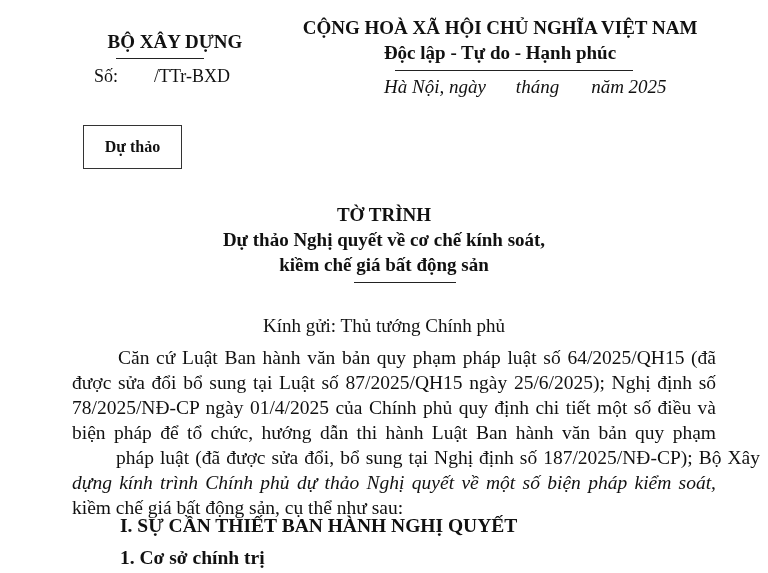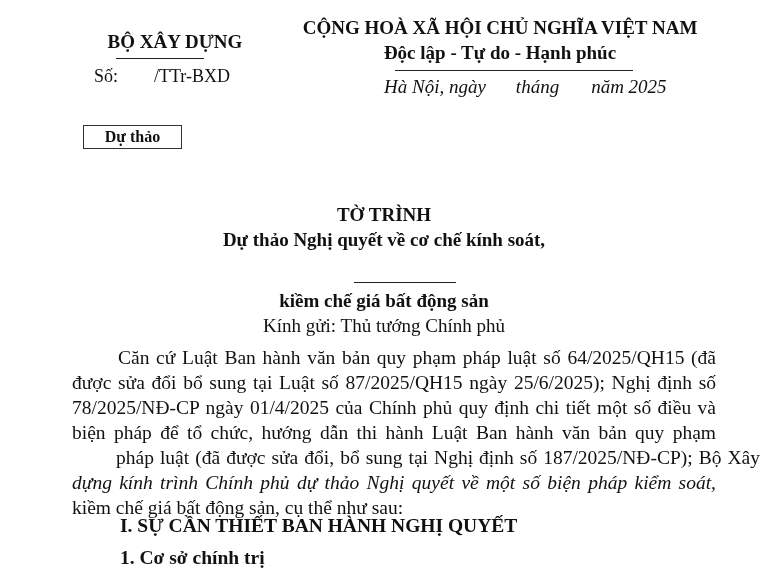--- a/index.html
+++ b/index.html
@@ -65,21 +65,21 @@
       font-size: 19px;
       line-height: 24px;
     }
     .date-line .sp1 { margin-left: 30px; }
     .date-line .sp2 { margin-left: 32px; }
 
     
     .draft-box {
       position: absolute;
       left: 83px; top: 125px;
-      width: 99px; height: 24px;
+      width: 99px; height: 44px;
       border: 1.5px solid #333;
       box-sizing: border-box;
       display: flex;
       align-items: center;
       justify-content: center;
       font-weight: bold;
       font-size: 16px;
     }
 
     
@@ -96,21 +96,20 @@
       font-weight: bold;
       font-size: 19px;
       line-height: 24px;
     }
     .subtitle-2 {
       left: 0; width: 768px; top: 253px;
       text-align: center;
       font-weight: bold;
       font-size: 19px;
       line-height: 24px;
-      margin-top: 36px;
     }
     .title-rule {
       position: absolute;
       left: 354px; top: 282px;
       width: 102px; height: 0;
       border-top: 1px solid #222;
     }
 
     
     .salutation {

